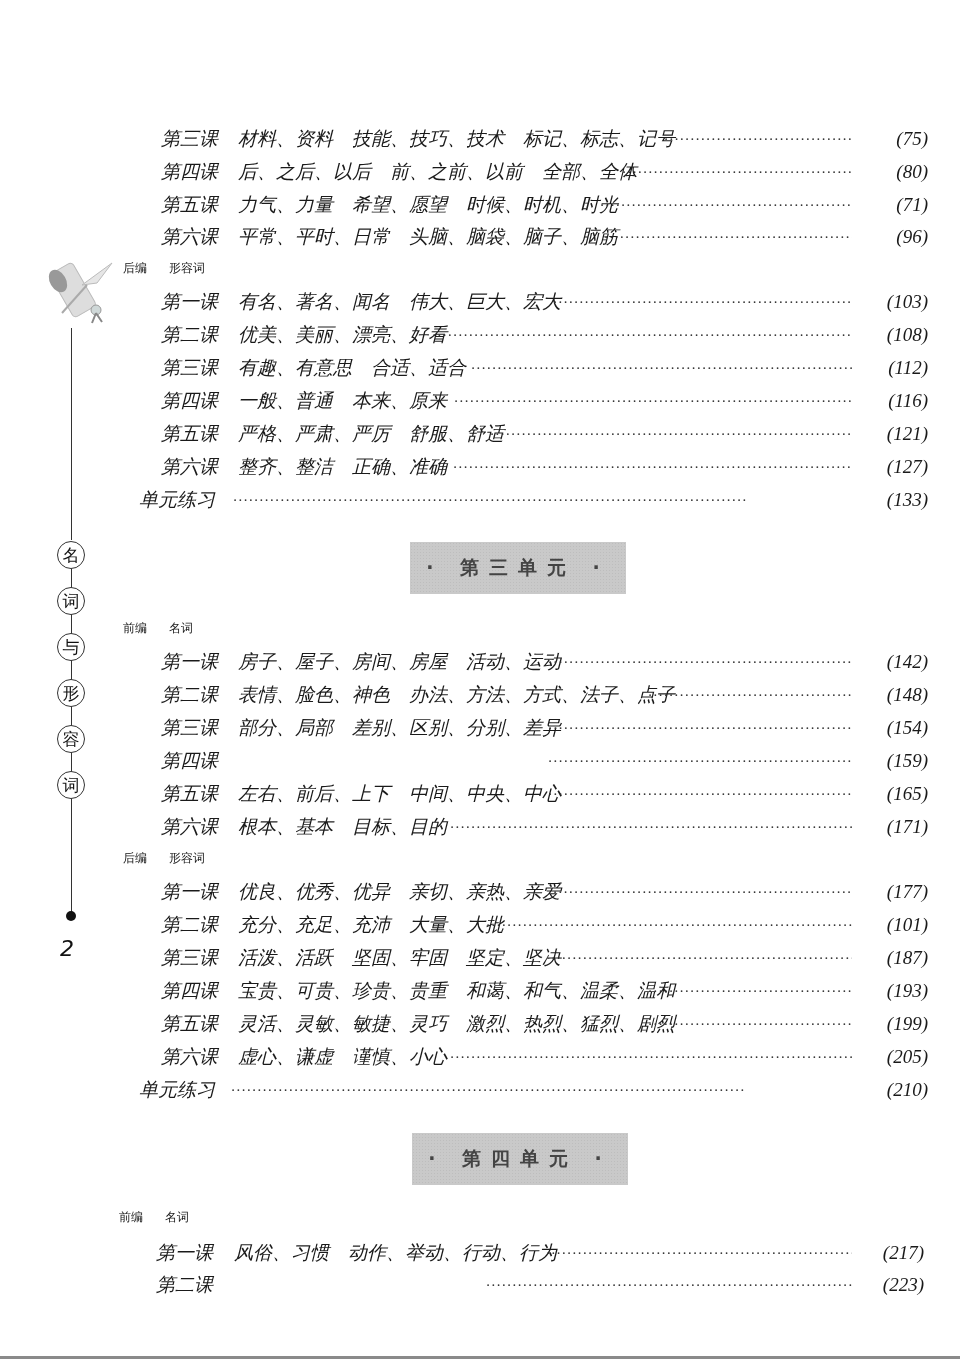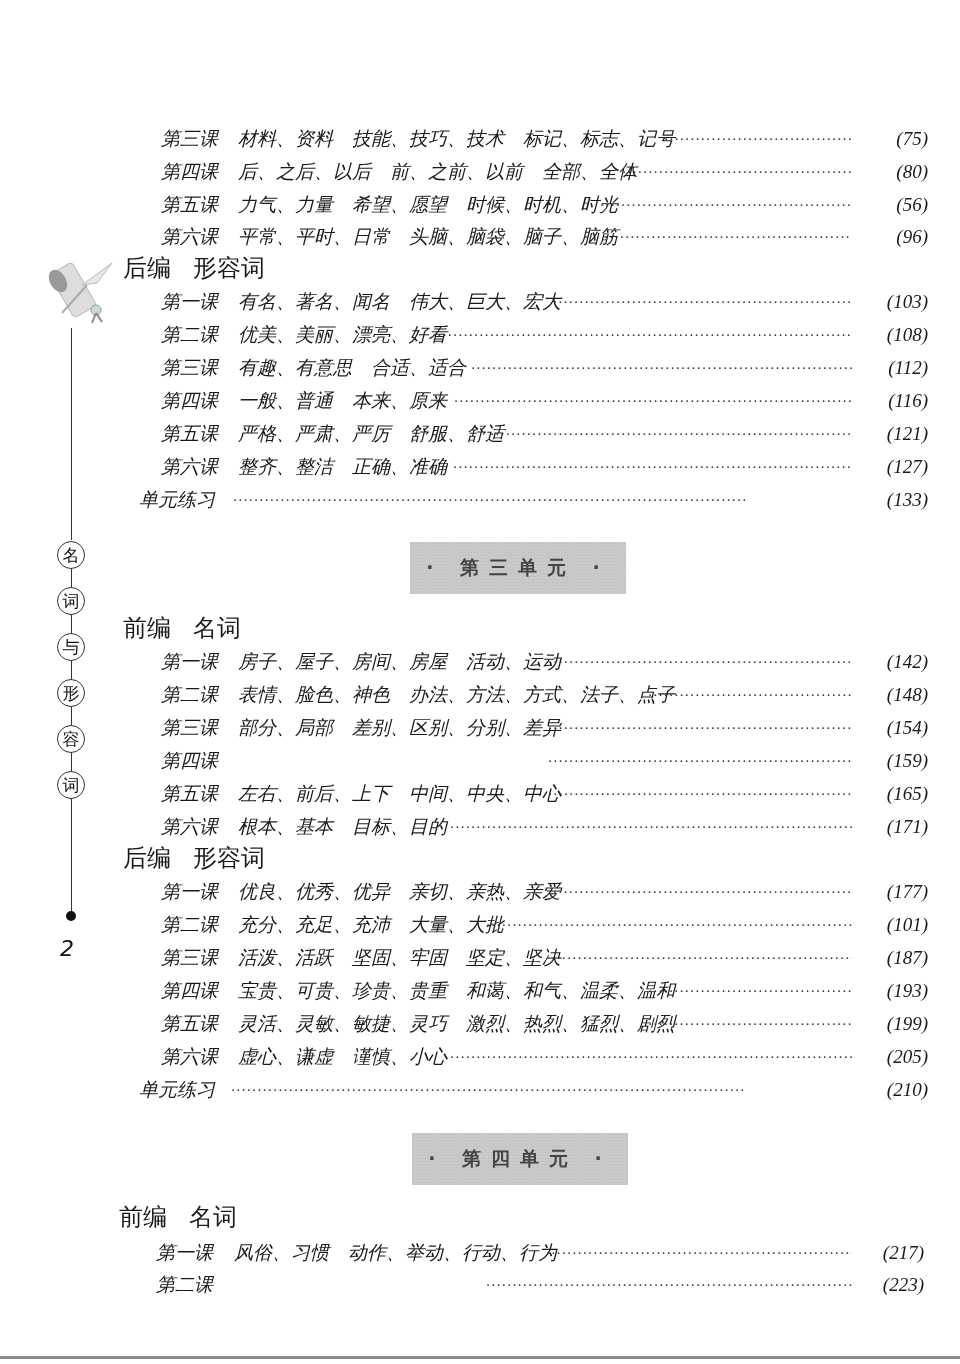--- a/index.html
+++ b/index.html
@@ -15,21 +15,21 @@
                  font-family:"DejaVu Sans",sans-serif; font-size:17px; color:#111; box-sizing:border-box; }
   .bullet-dot { position:absolute; left:66px; top:911px; width:10px; height:10px; border-radius:50%; background:#111; }
   .page-number { position:absolute; left:60px; top:936px; font-family:"DejaVu Sans",sans-serif; font-style:italic;
                  font-size:22px; color:#111; }
   
   .row { position:absolute; left:16px; width:928px; height:30px; font-size:19px; line-height:30px; white-space:nowrap;font-style:italic; }
   .row .lesson { position:absolute; left:145px; }
   .row .words { position:absolute; left:222px; }
   .row .leader { position:absolute; right:92px; overflow:hidden; color:#333; letter-spacing:1.5px; font-size:15px; }
   .row .page { position:absolute; left:862px; width:50px; text-align:right; font-size:19px; }
-  .section { position:absolute; left:123px; font-size:24px; line-height:30px; white-space:nowrap; }
+  .section { position:absolute; left:123px; font-size:12px; line-height:30px; white-space:nowrap; }
   .section .gap { display:inline-block; width:22px; }
   .exercise .lesson { left:123px; }
   .unit-banner { position:absolute; width:216px; height:52px; background:#c9c9c9;
                  display:flex; align-items:center; justify-content:center; font-family:"DejaVu Sans",sans-serif;
                  font-weight:bold; font-size:19px; letter-spacing:10px; color:#444;
                  background-image:radial-gradient(#bdbdbd 1px, transparent 1px); background-size:3px 3px; }
 </style>
 </head>
 <body>
 
@@ -63,21 +63,21 @@
 <div class="row" style="top:157px;">
     <span class="lesson">第四课</span>
     <span class="words">后、之后、以后　前、之前、以前　全部、全体</span>
     <span class="leader" style="left:606px;">··································································································</span>
     <span class="page">(80)</span>
   </div>
 <div class="row" style="top:190px;">
     <span class="lesson">第五课</span>
     <span class="words">力气、力量　希望、愿望　时候、时机、时光</span>
     <span class="leader" style="left:584px;">··································································································</span>
-    <span class="page">(56)</span>
+    <span class="page">(71)</span>
   </div>
 <div class="row" style="top:222px;">
     <span class="lesson">第六课</span>
     <span class="words">平常、平时、日常　头脑、脑袋、脑子、脑筋</span>
     <span class="leader" style="left:588px;">··································································································</span>
     <span class="page">(96)</span>
   </div>
 
 <div class="section" style="top:253px;"><span>后编</span><span class="gap"></span><span>形容词</span></div>
 

